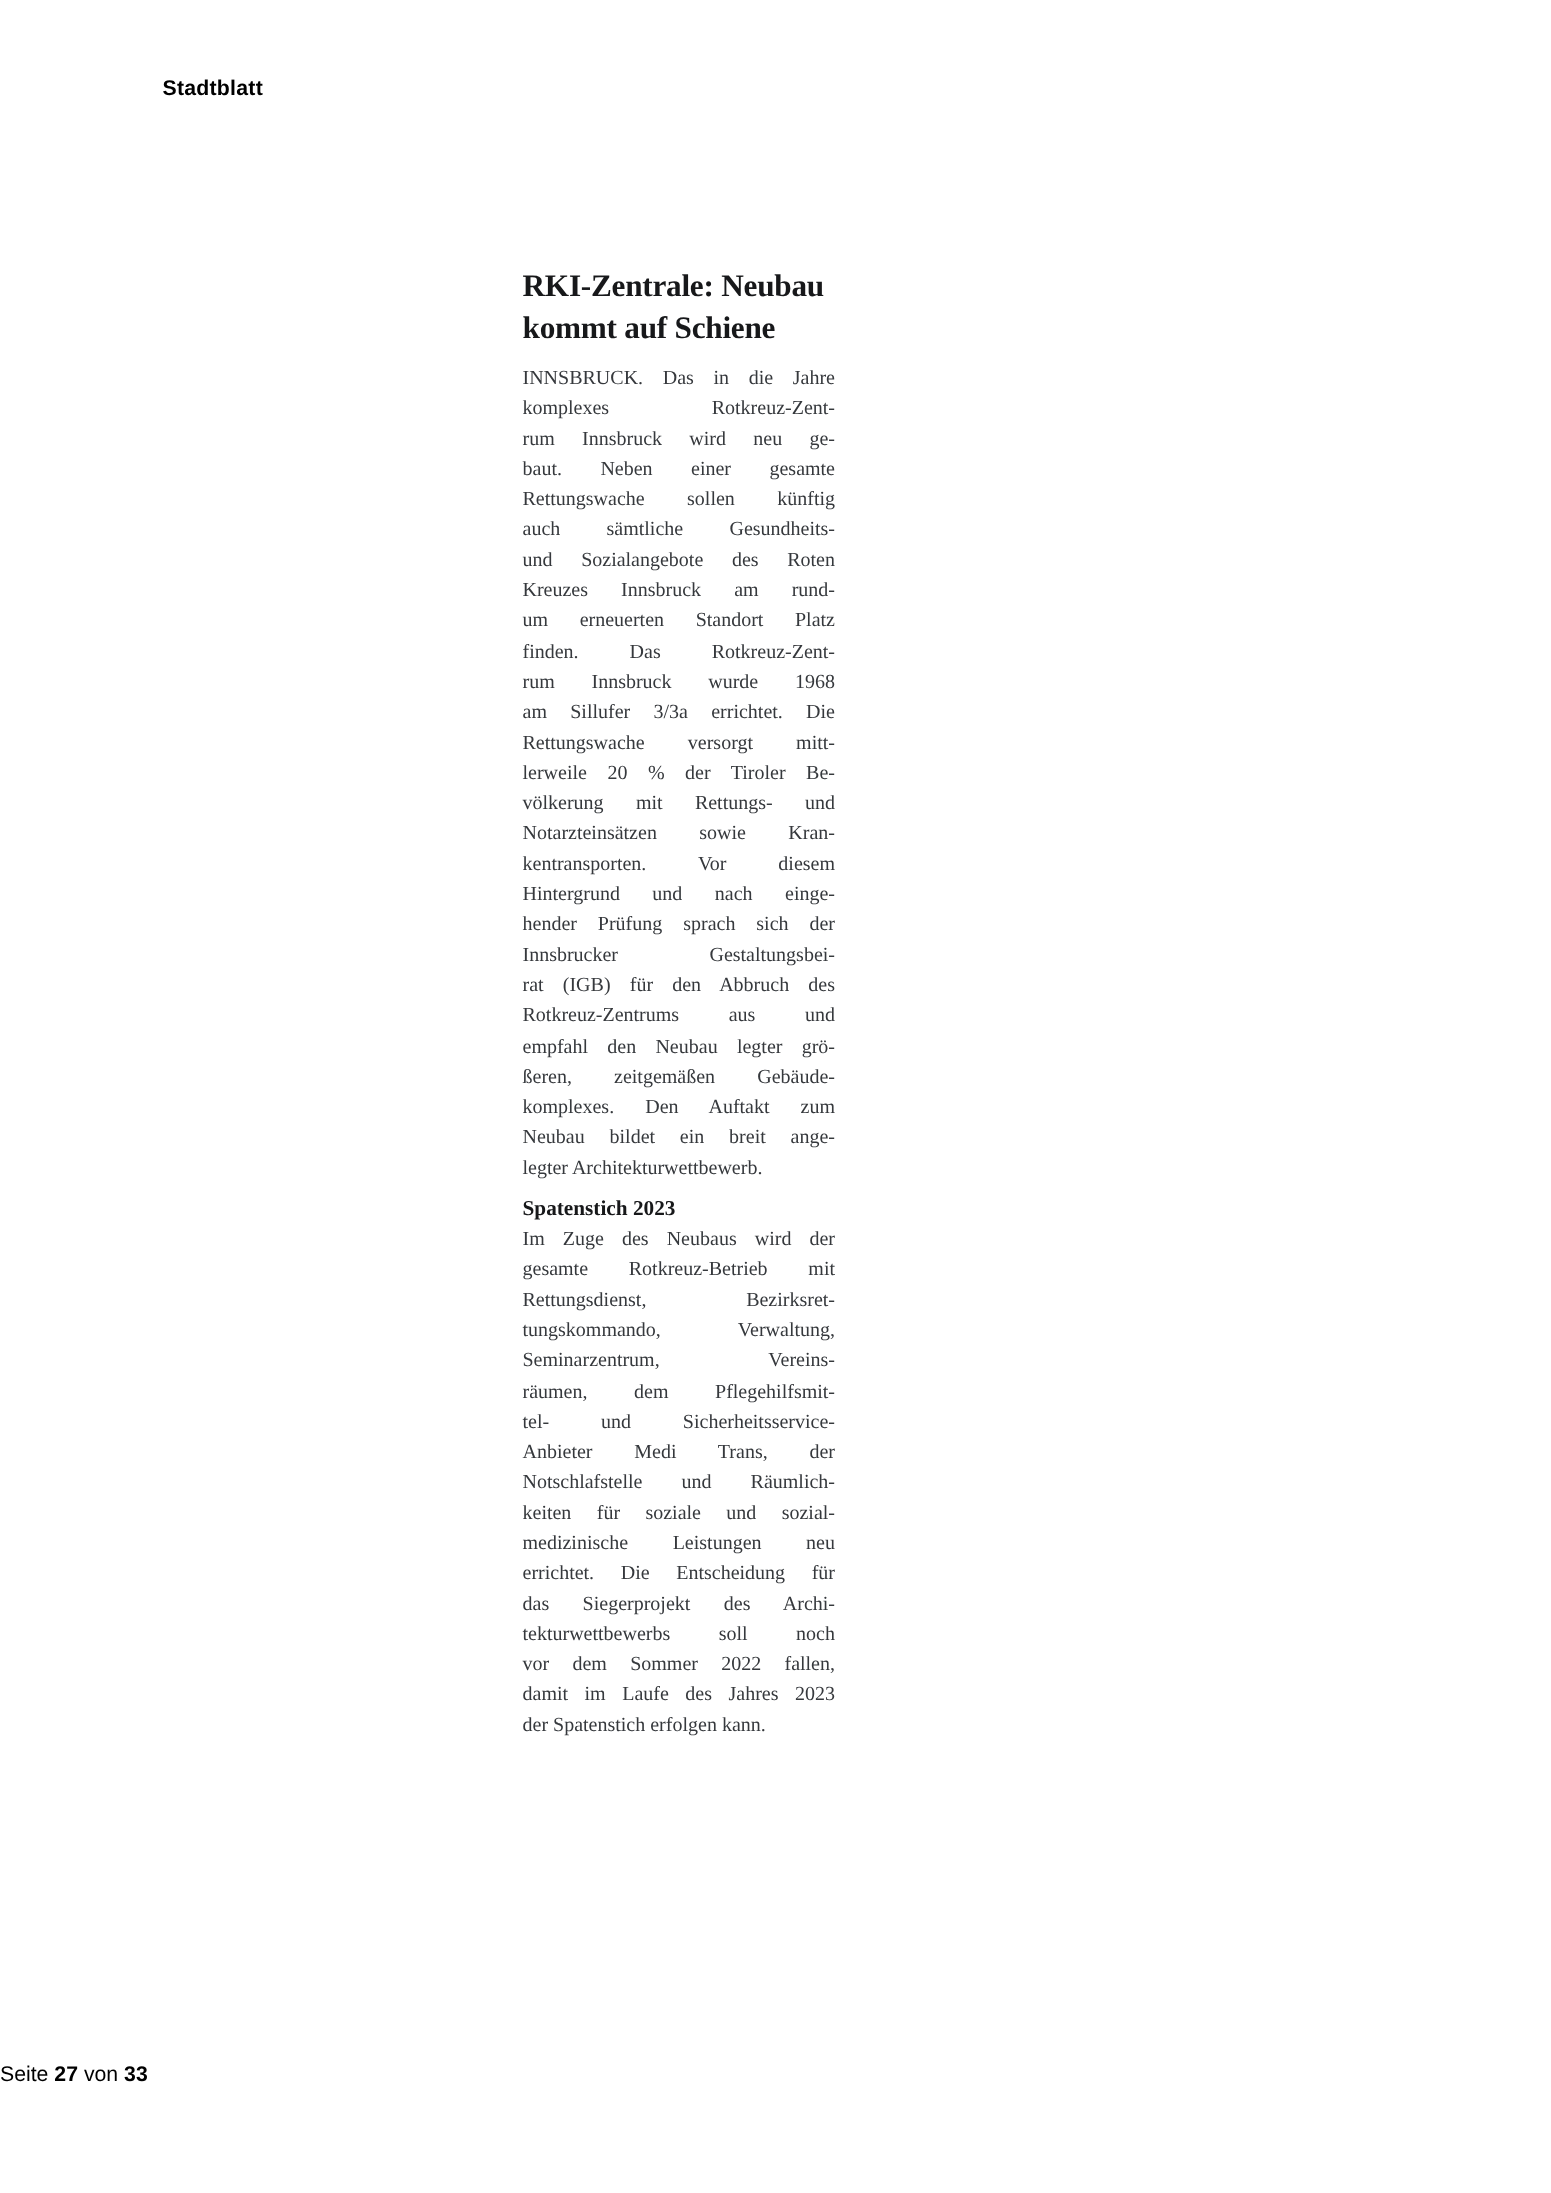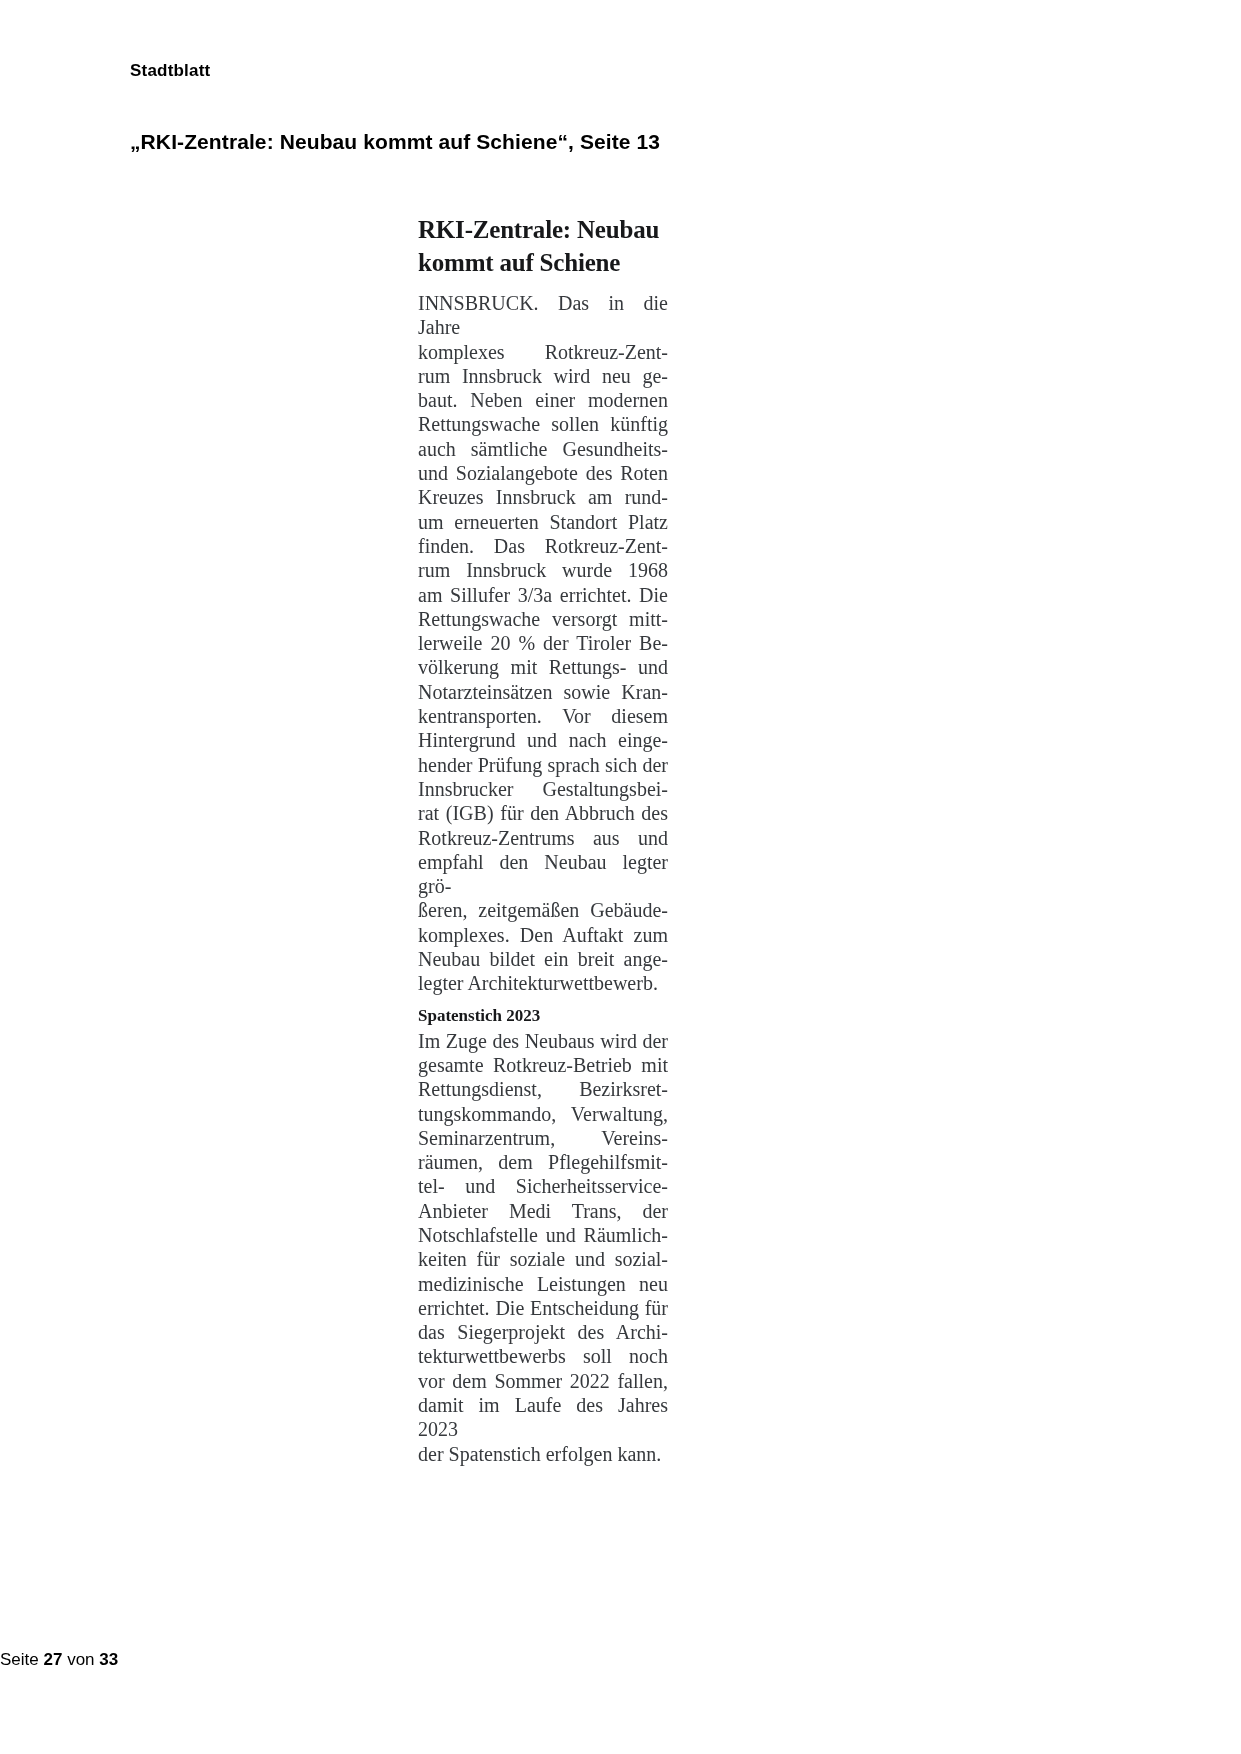--- a/index.html
+++ b/index.html
@@ -40,21 +40,21 @@
   .clip-title {
     color: #17181a;
     font-weight: bold;
     font-size: 25px;
     line-height: 33px;
     letter-spacing: -0.2px;
     margin-bottom: 12px;
   }
   .para {
     color: #36393d;
-    font-size: 20px;
+    font-size: 16px;
     line-height: 24.3px;
   }
   .article-line {
     text-align: justify;
     text-align-last: justify;
     white-space: normal;
   }
   .article-line:last-child {
     text-align-last: left;
   }
@@ -77,34 +77,33 @@
   }
   .footer b { font-weight: bold; }
 </style>
 </head>
 <body>
 
 <div class="page">
 
   <div class="brand">Stadtblatt</div>
 
-  <div class="headline">„RKI-Zentrale: Neubau kommt auf Schiene“, Seite 13</div>
 
   <div class="clip">
 
     <div class="clip-title">
         <div class="title-line">RKI-Zentrale: Neubau</div>
         <div class="title-line">kommt auf Schiene</div>
       </div>
 
     <div class="para">
         <div class="article-line">INNSBRUCK. Das in die Jahre</div>
         <div class="article-line">komplexes Rotkreuz-Zent-</div>
         <div class="article-line">rum Innsbruck wird neu ge-</div>
-        <div class="article-line">baut. Neben einer modernen</div>
+        <div class="article-line">baut. Neben einer gesamte</div>
         <div class="article-line">Rettungswache sollen künftig</div>
         <div class="article-line">auch sämtliche Gesundheits-</div>
         <div class="article-line">und Sozialangebote des Roten</div>
         <div class="article-line">Kreuzes Innsbruck am rund-</div>
         <div class="article-line">um erneuerten Standort Platz</div>
         <div class="article-line">finden. Das Rotkreuz-Zent-</div>
         <div class="article-line">rum Innsbruck wurde 1968</div>
         <div class="article-line">am Sillufer 3/3a errichtet. Die</div>
         <div class="article-line">Rettungswache versorgt mitt-</div>
         <div class="article-line">lerweile 20 % der Tiroler Be-</div>

